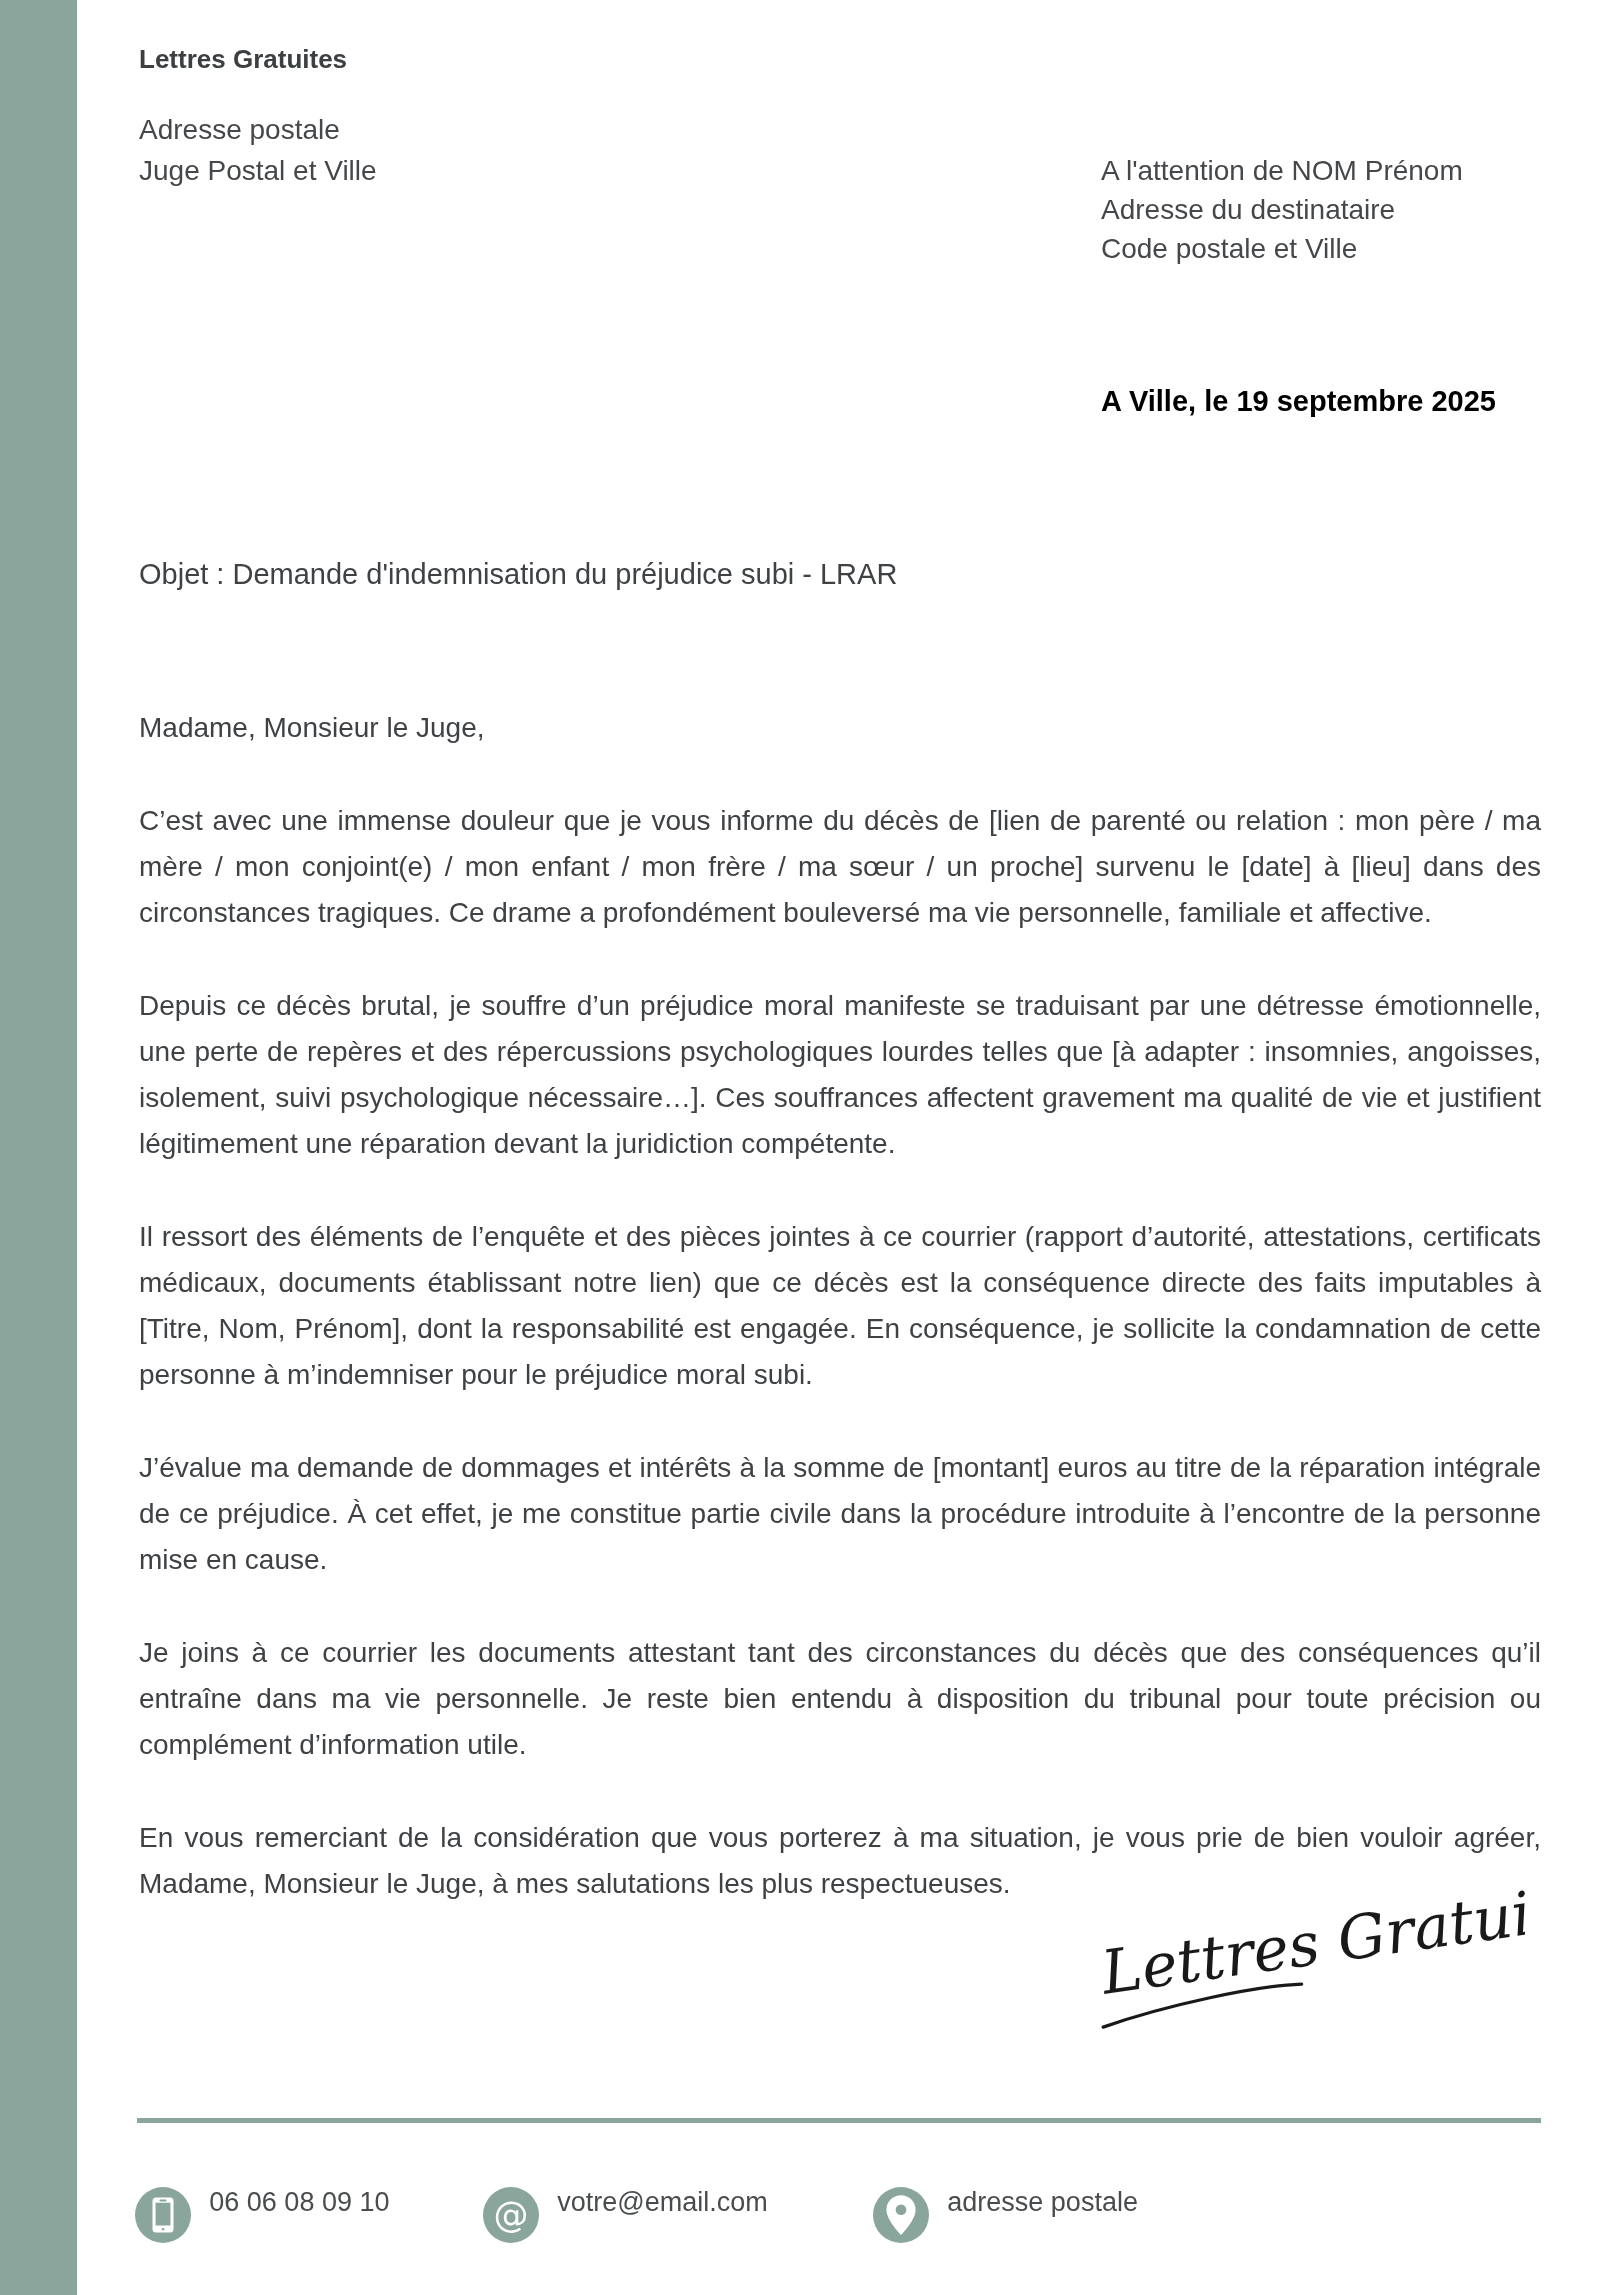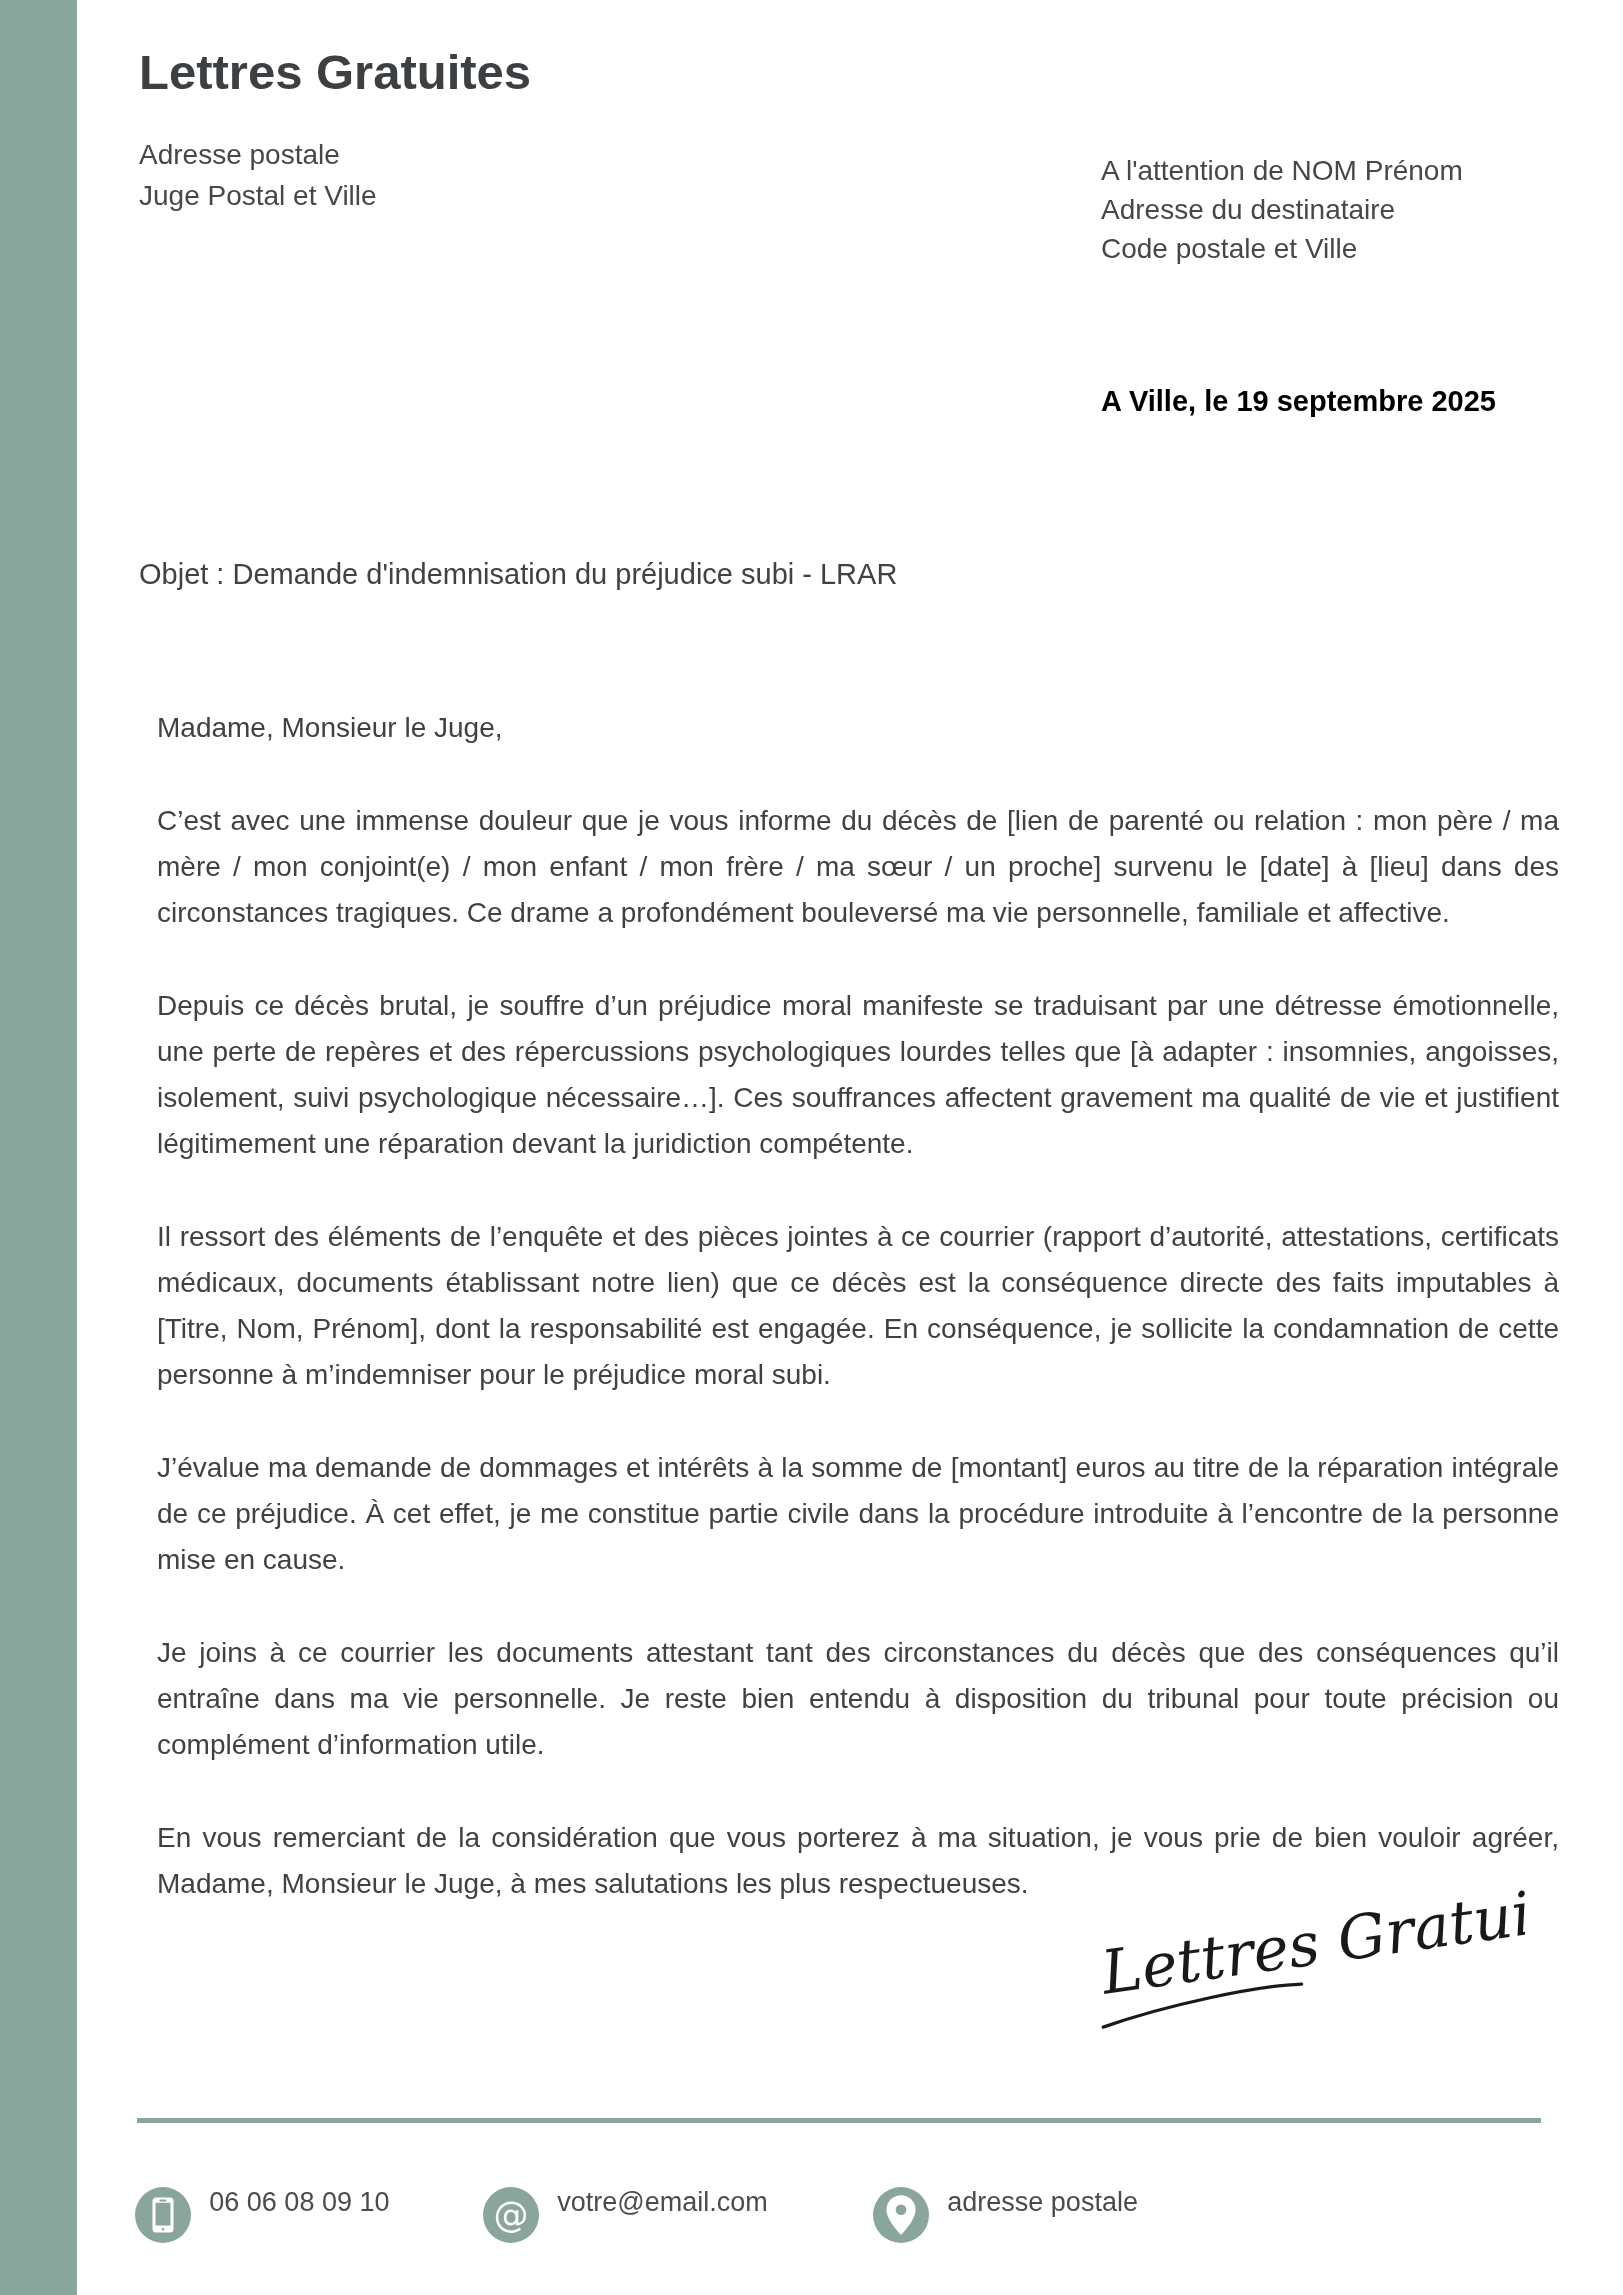--- a/index.html
+++ b/index.html
@@ -11,40 +11,40 @@
     color:#3f4245;
     overflow:hidden;
   }
   .accent-bar{
     position:absolute;left:0;top:0;width:77px;height:2295px;
     background:#8aa59c;
   }
   
   .sender{position:absolute;left:139px;top:44px;}
   .sender h1{
-    margin:0 0 34px 0;font-size:49px;font-weight:bold;color:#3c4043;
+    margin:0 0 34px 0;font-size:26px;font-weight:bold;color:#3c4043;
     letter-spacing:0px;
   }
   .sender .addr{font-size:28px;line-height:41px;color:#45484b;}
   
   .recipient{position:absolute;left:1101px;top:151px;width:471px;}
   .recipient h2{margin:0 0 38px 0;font-size:37px;font-weight:bold;color:#3c4043;}
   .recipient .line{font-size:28px;line-height:39px;color:#45484b;}
   .date-line{
     position:absolute;left:1101px;top:385px;
     font-size:29px;color:#000000;font-weight:bold;
   }
   .subject{
     position:absolute;left:139px;top:558px;width:1402px;
     font-size:29px;color:#3f4245;
   }
   
   .letter-body{
     position:absolute;left:139px;top:705px;width:1402px;
-    font-size:28px;line-height:46px;text-align:justify;color:#3f4245;margin-left:18px;
+    font-size:28px;line-height:46px;text-align:justify;color:#3f4245;
   }
   .letter-body p{margin:0 0 47px 0;}
   .letter-body p.salutation{text-align:left;}
   
   .signature{position:absolute;left:1080px;top:1845px;width:445px;height:196px;}
   .signature svg{width:100%;height:100%;}
   .sig-text{
     font-family:"DejaVu Serif", serif;
     font-style:italic;
     fill:#191919;

